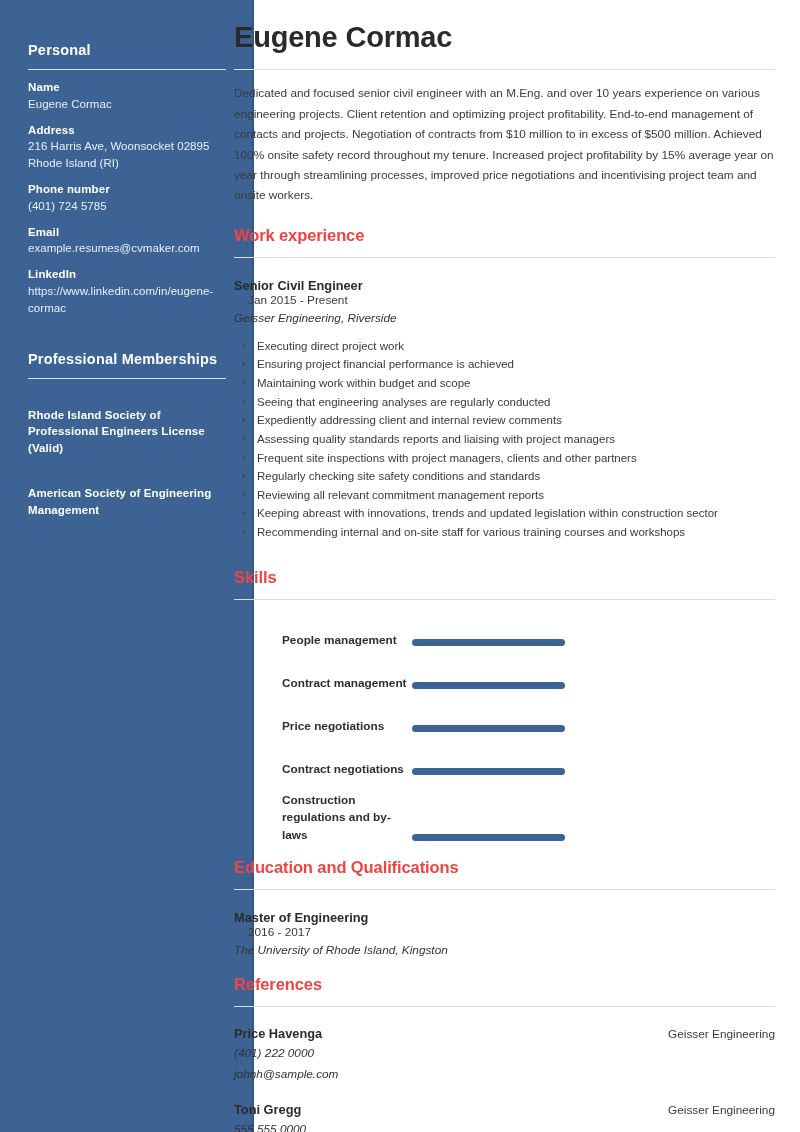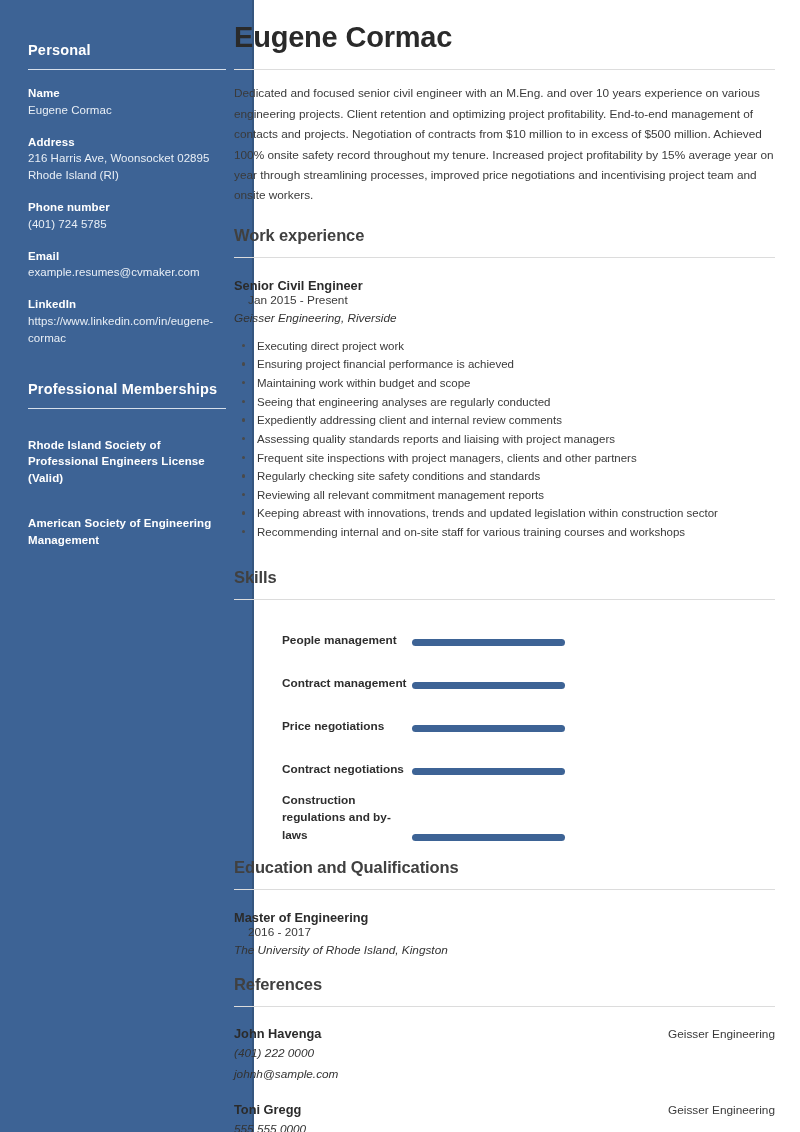--- a/index.html
+++ b/index.html
@@ -47,21 +47,21 @@
     letter-spacing: .2px;
     padding-top: 34px;
   }
   .sb-rule {
     height: 1px;
     background: #d6dfeb;
     margin: 11px 0 0 0;
     width: 198px;
   }
 
-  .sb-field { margin-top: 15px; }
+  .sb-field { margin-top: 9px; }
   .sb-label {
     color: #ffffff;
     font-size: 11.5px;
     font-weight: bold;
     line-height: 1.45;
     letter-spacing: .1px;
   }
   .sb-value {
     color: #e9eff6;
     font-size: 11.5px;
@@ -110,21 +110,21 @@
     line-height: 1.73;
     color: #3a3a3a;
     margin-top: 13px;
     text-align: left;
   }
 
   .section { margin-top: 20px; }
   .section-title {
     font-size: 16.5px;
     font-weight: bold;
-    color: #404040;
+    color: #ef4444;
     letter-spacing: -.1px;
   }
   .section-rule {
     height: 1px;
     background: #dcdcdc;
     margin-top: 12px;
   }
 
   
   .entry { margin-top: 20px; }
@@ -359,21 +359,21 @@
         <div class="entry-sub">The University of Rhode Island, Kingston</div>
       </div>
     </section>
 
     <section class="section" style="margin-top:18px;">
       <div class="section-title">References</div>
       <div class="section-rule"></div>
 
       <div class="ref">
         <div class="ref-head">
-          <div class="ref-name">John Havenga</div>
+          <div class="ref-name">Price Havenga</div>
           <div class="ref-company">Geisser Engineering</div>
         </div>
         <div class="ref-line">(401) 222 0000</div>
         <div class="ref-line">johnh@sample.com</div>
       </div>
 
       <div class="ref">
         <div class="ref-head">
           <div class="ref-name">Toni Gregg</div>
           <div class="ref-company">Geisser Engineering</div>

